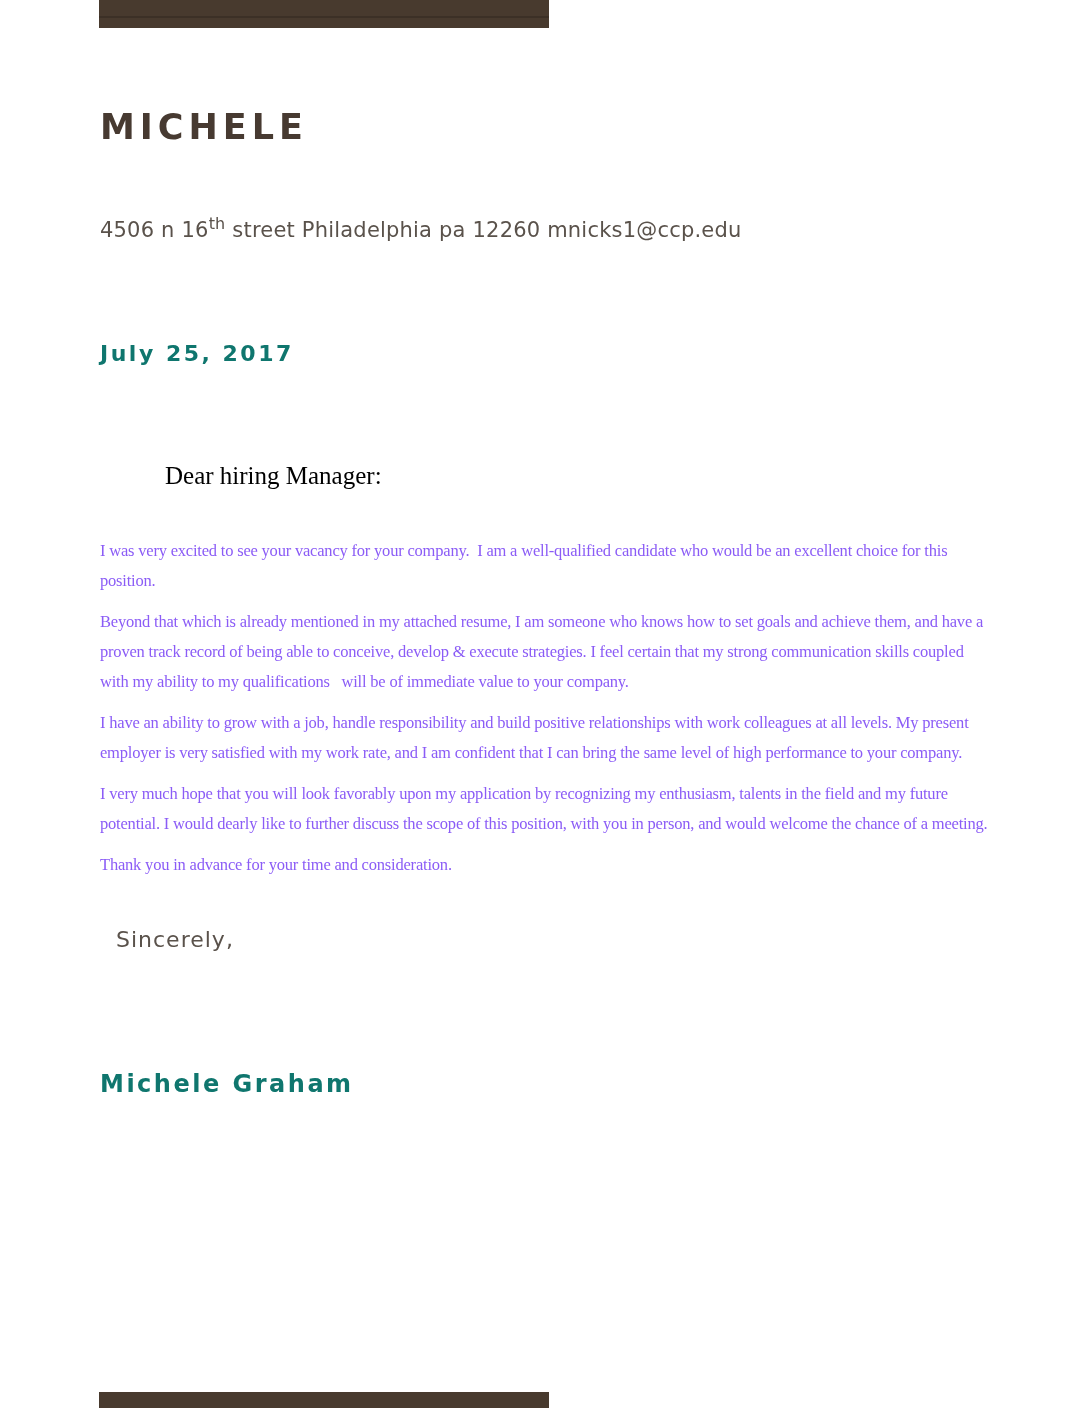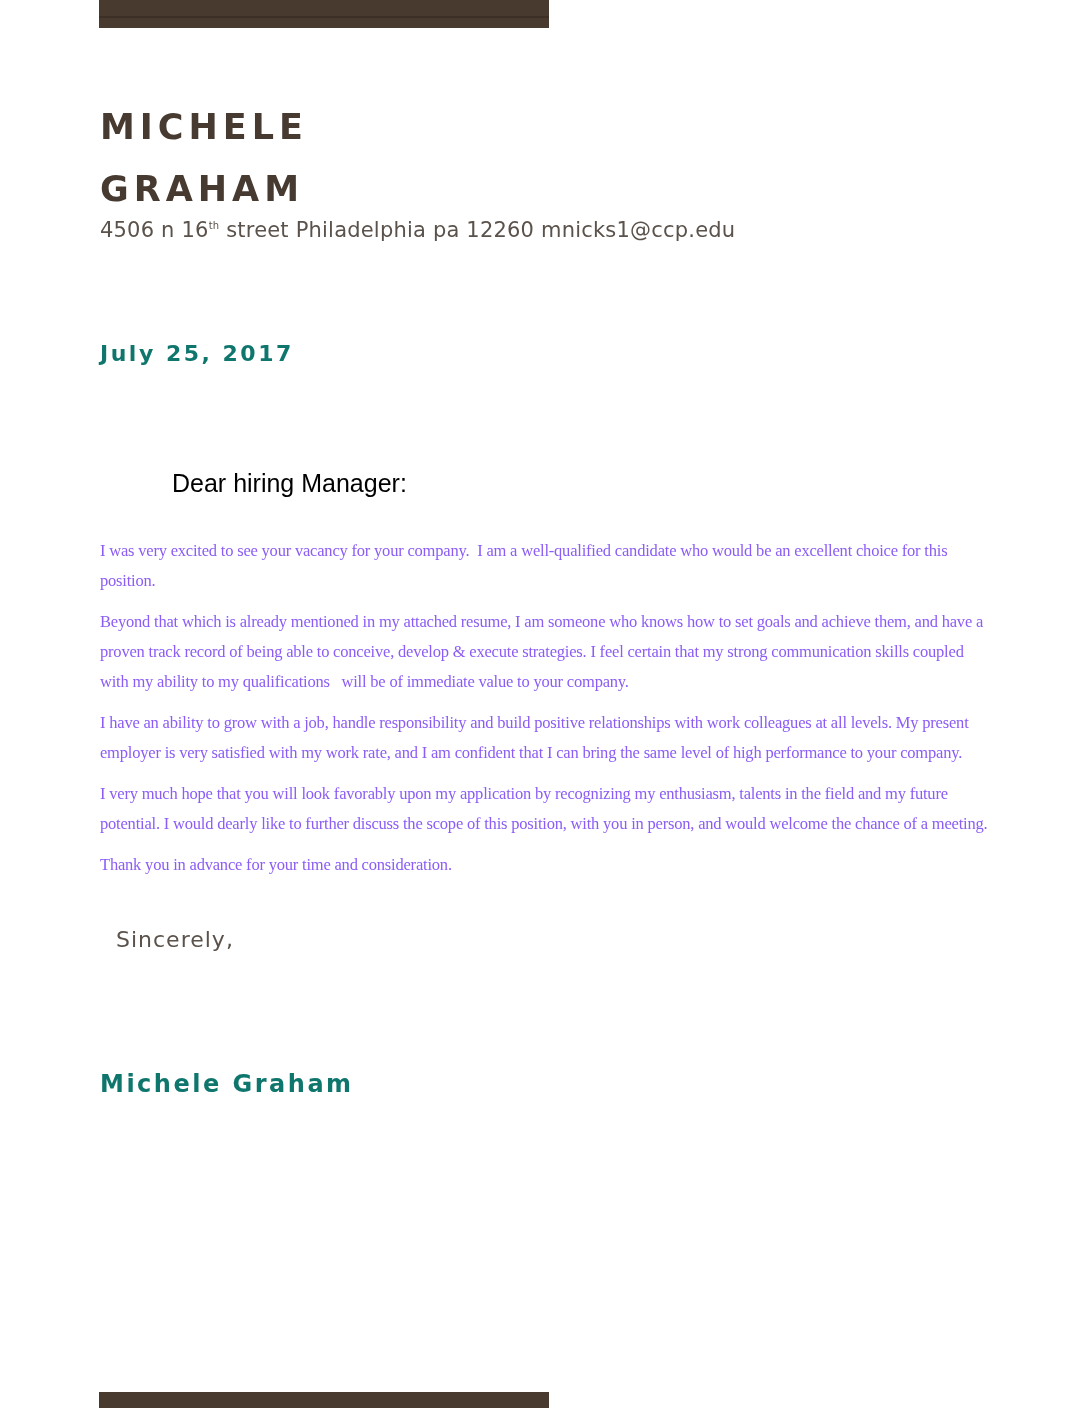--- a/index.html
+++ b/index.html
@@ -45,41 +45,41 @@
   .address-line {
     position: absolute;
     left: 100px;
     top: 218px;
     margin: 0;
     color: #5a524b;
     font-size: 21px;
     letter-spacing: 0.2px;
   }
   .address-line sup {
-    font-size: 10px;
+    font-size: 16px;
     vertical-align: super;
     line-height: 0;
   }
   .date-line {
     position: absolute;
     left: 100px;
     top: 341px;
     margin: 0;
     color: #0f766e;
     font-size: 22px;
     font-weight: bold;
     letter-spacing: 2.5px;
   }
   .salutation {
     position: absolute;
     left: 165px;
     top: 462px;
-    margin: 7px;
+    margin: 0;
     color: #000000;
-    font-family: Liberation Sans, sans-serif;
+    font-family: Liberation Serif, serif;
     font-size: 25px;
   }
   .letter-body {
     position: absolute;
     left: 100px;
     top: 536px;
     width: 892px;
   }
   .letter-body p {
     margin: 0 0 11px 0;
@@ -112,21 +112,20 @@
 </style>
 </head>
 <body>
 
 <div class="page">
 
   <div class="accent-bar top"></div>
 
   <h1 class="name-heading">
     <span>MICHELE</span>
-    <span>GRAHAM</span>
   </h1>
 
   <p class="address-line"><span>4506 n 16</span><sup>th</sup><span> street Philadelphia pa 12260 mnicks1@ccp.edu</span></p>
 
   <p class="date-line">July 25, 2017</p>
 
   <p class="salutation">Dear hiring Manager:</p>
 
   <div class="letter-body">
     <p>I was very excited to see your vacancy for your company.  I am a well-qualified candidate who would be an excellent choice for this position.</p>

